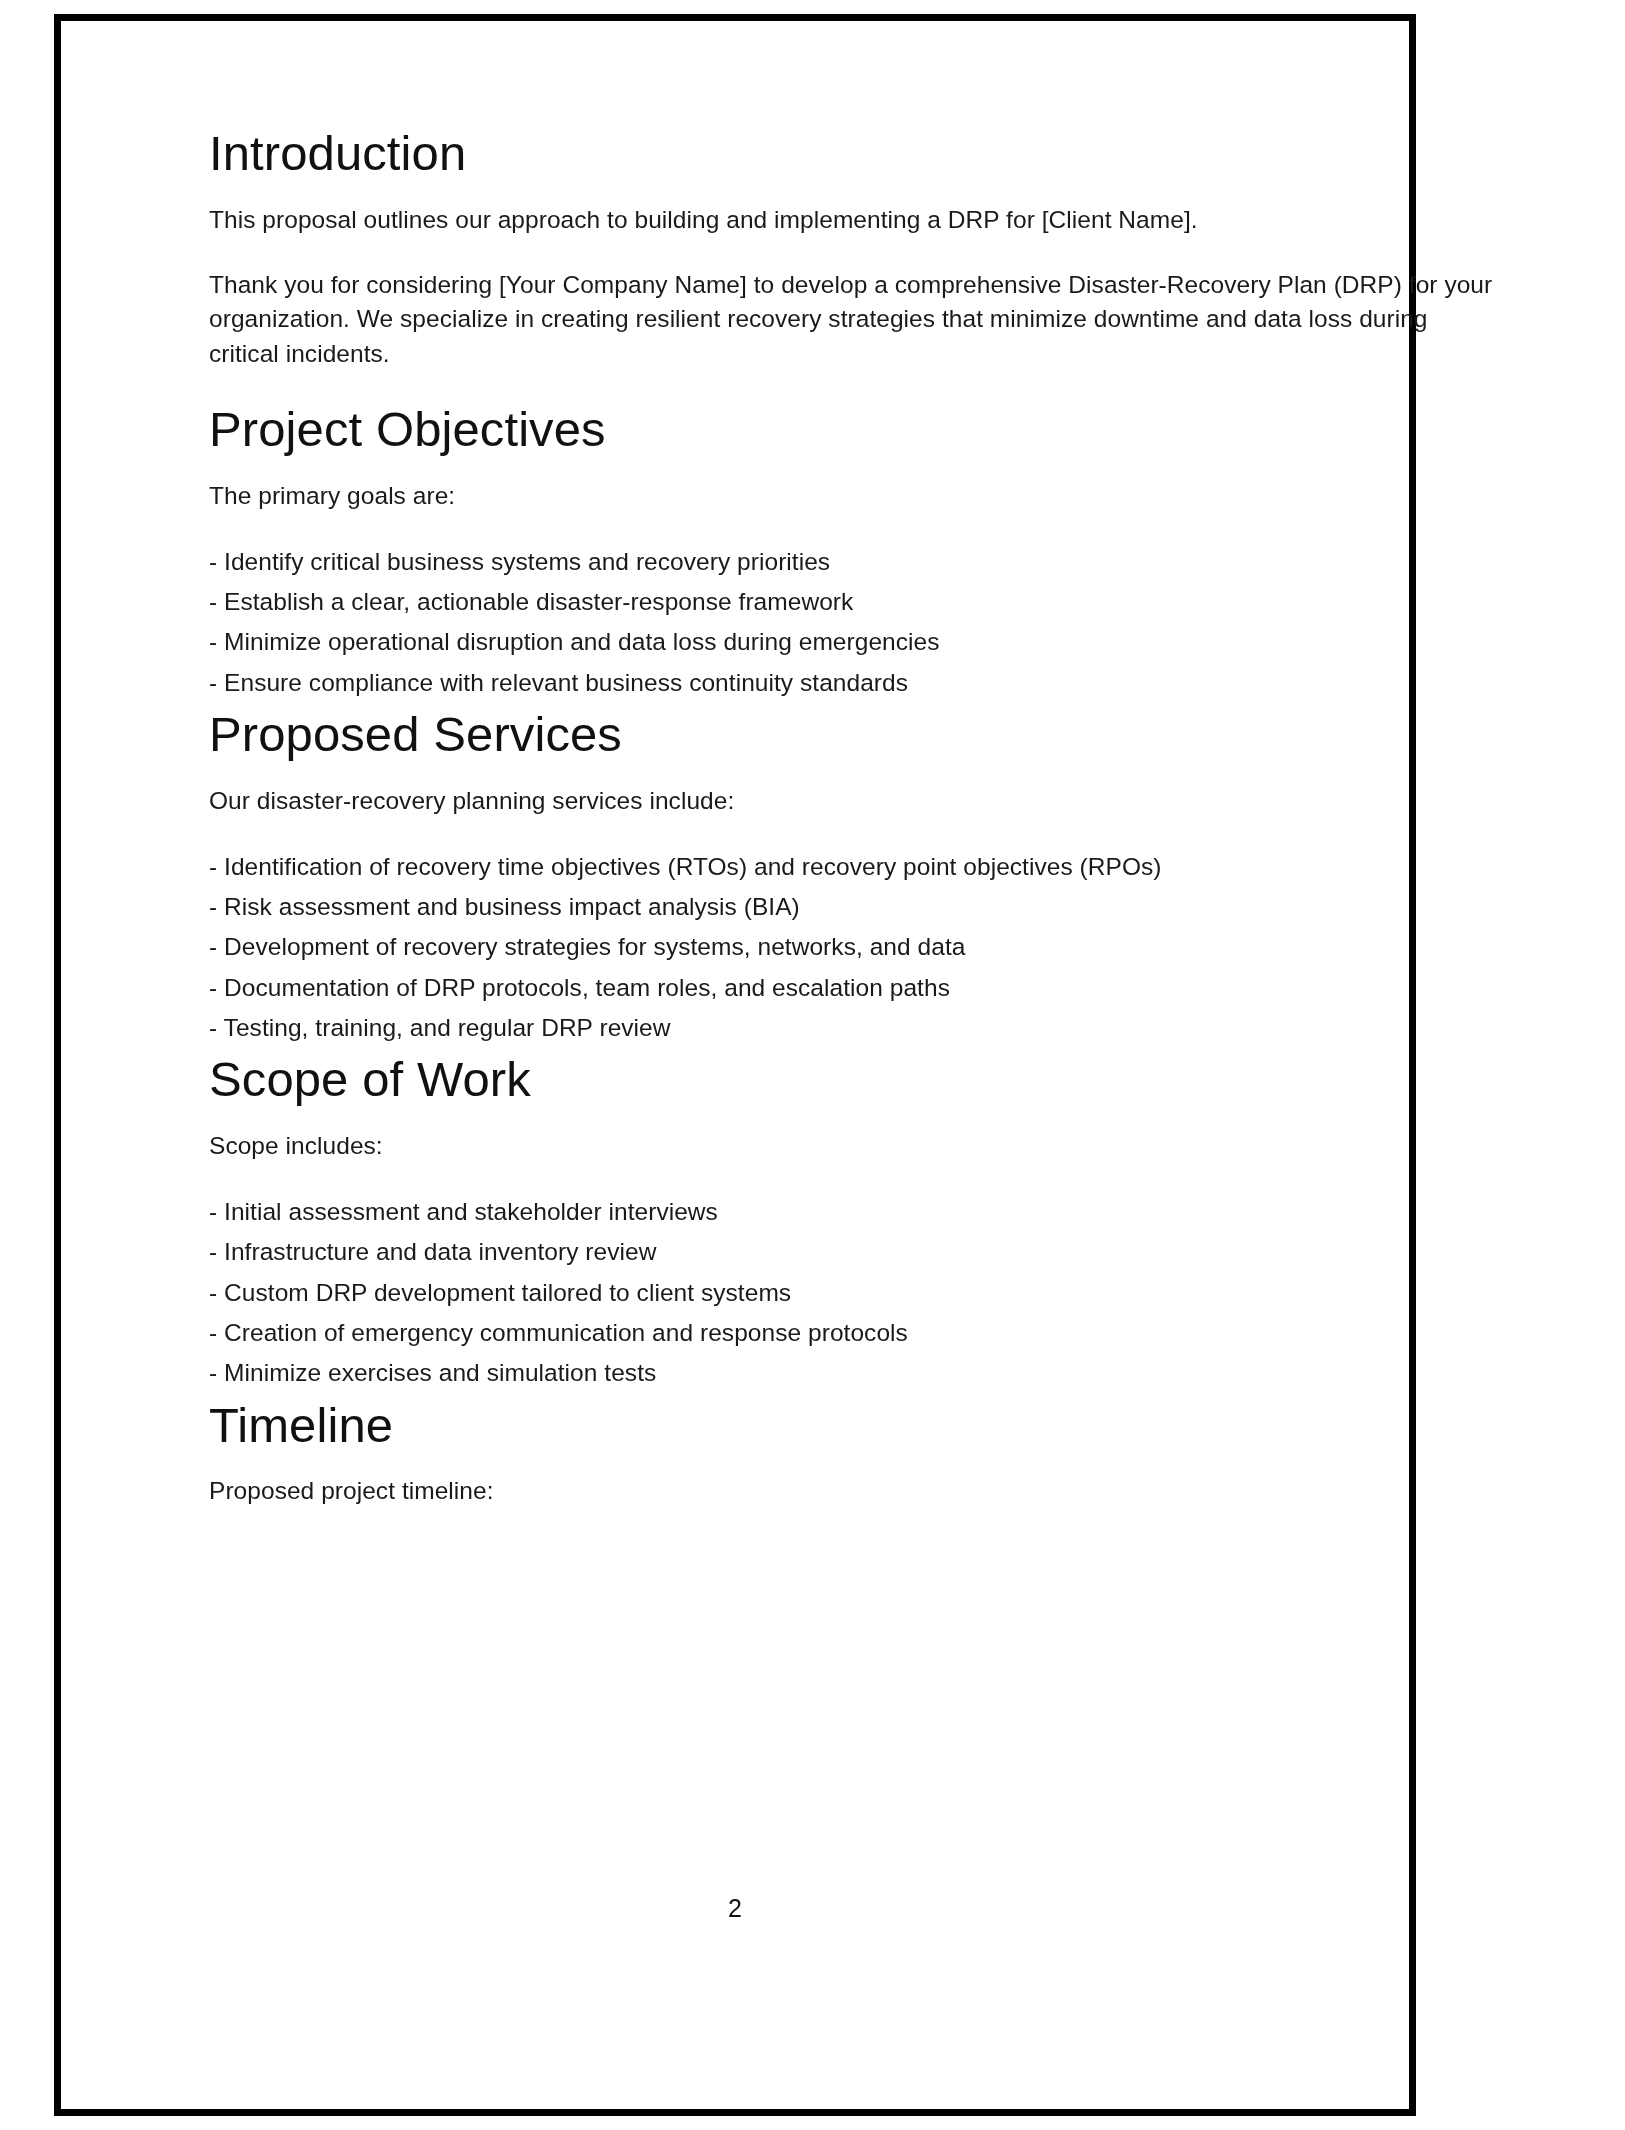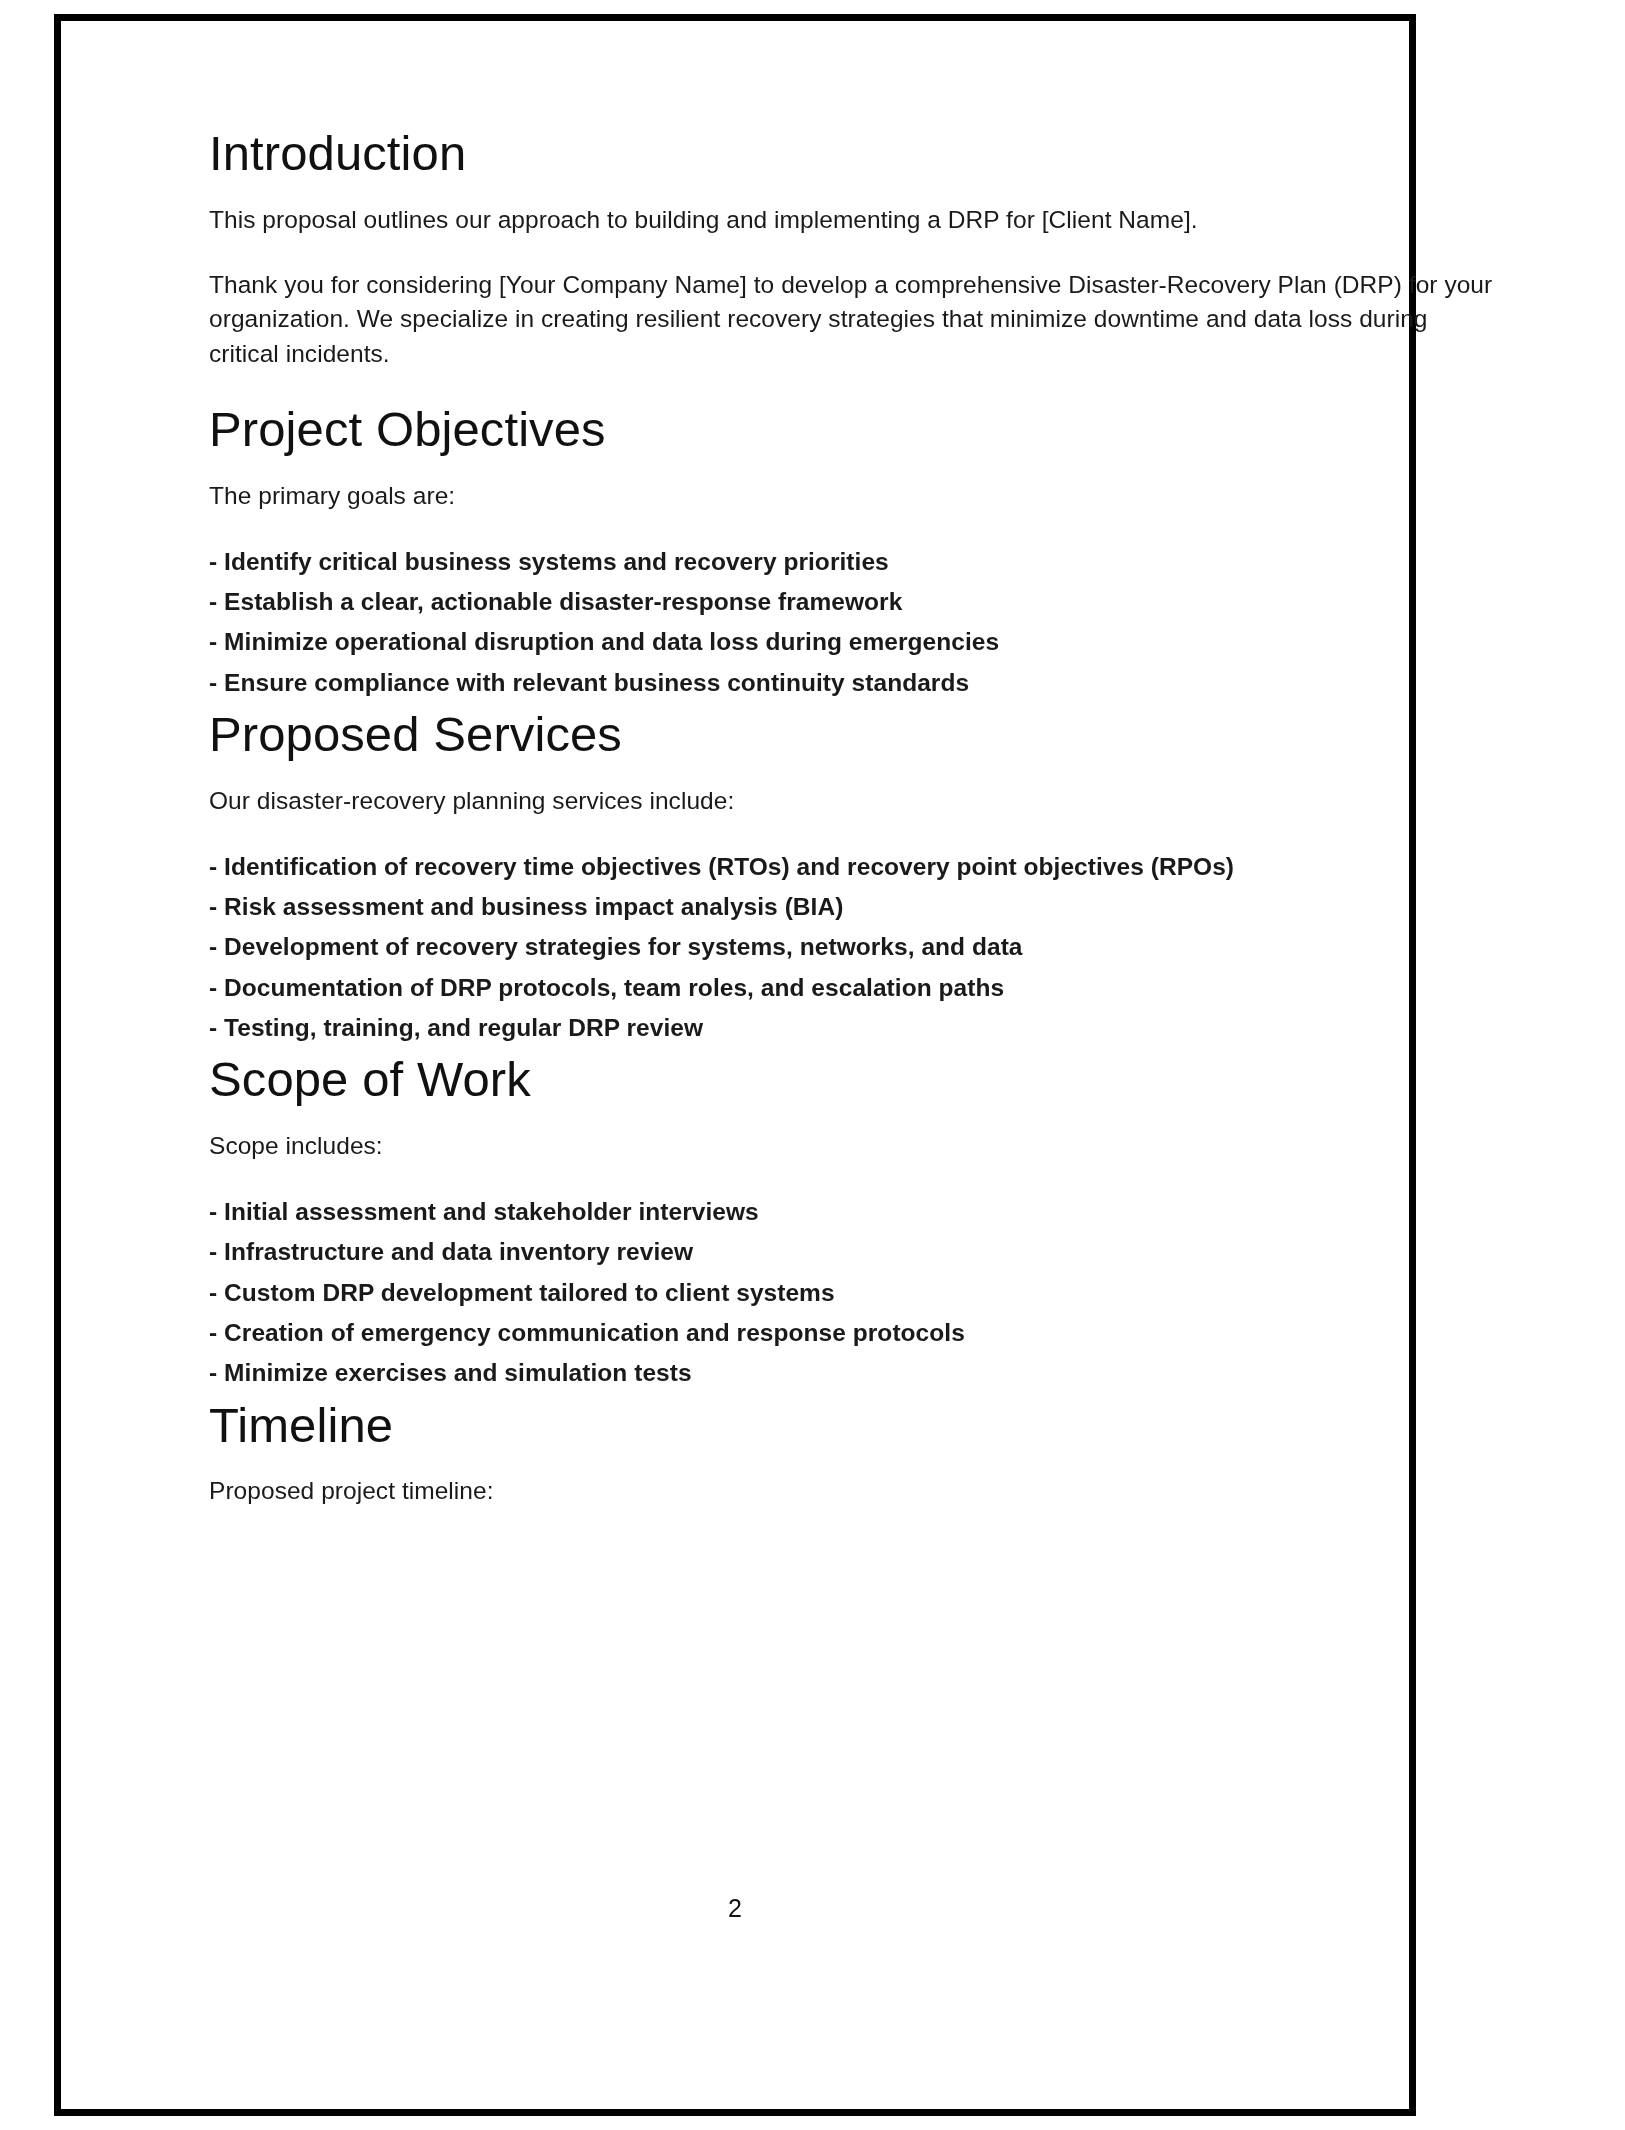--- a/index.html
+++ b/index.html
@@ -59,21 +59,20 @@
     line-height: 1.42;
     color: #1a1a1a;
     margin: 0 0 30px 0;
     letter-spacing: 0.05px;
   }
 
   .bullet-list {
     margin: 32px 0 0 0;
     padding: 0;
     list-style: none;
-    font-weight: bold;
   }
 
   .bullet-list li {
     font-size: 24.5px;
     line-height: 1.32;
     color: #1a1a1a;
     margin: 0 0 8px 0;
     letter-spacing: 0.05px;
     white-space: nowrap;
   }

